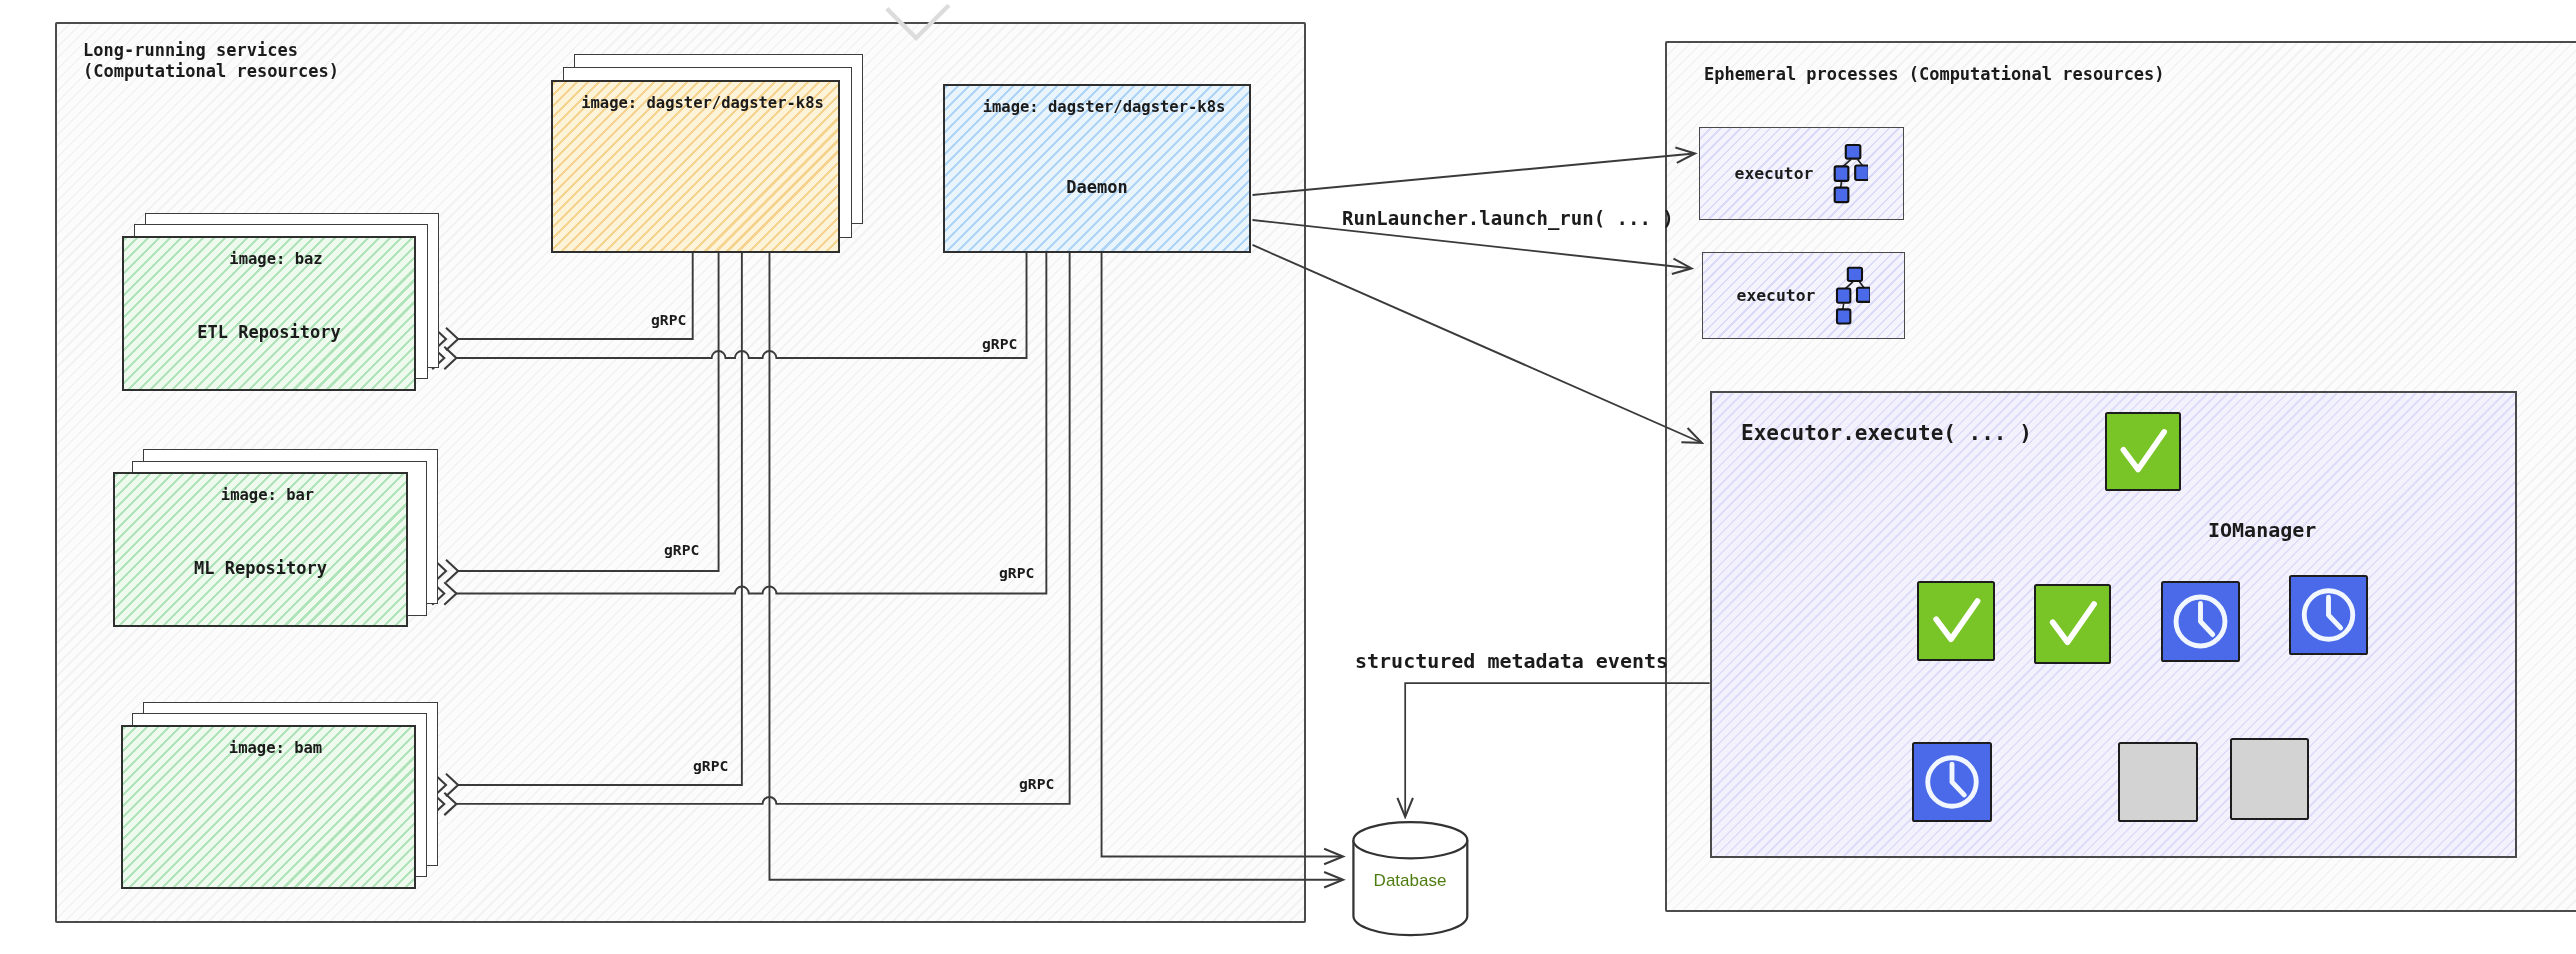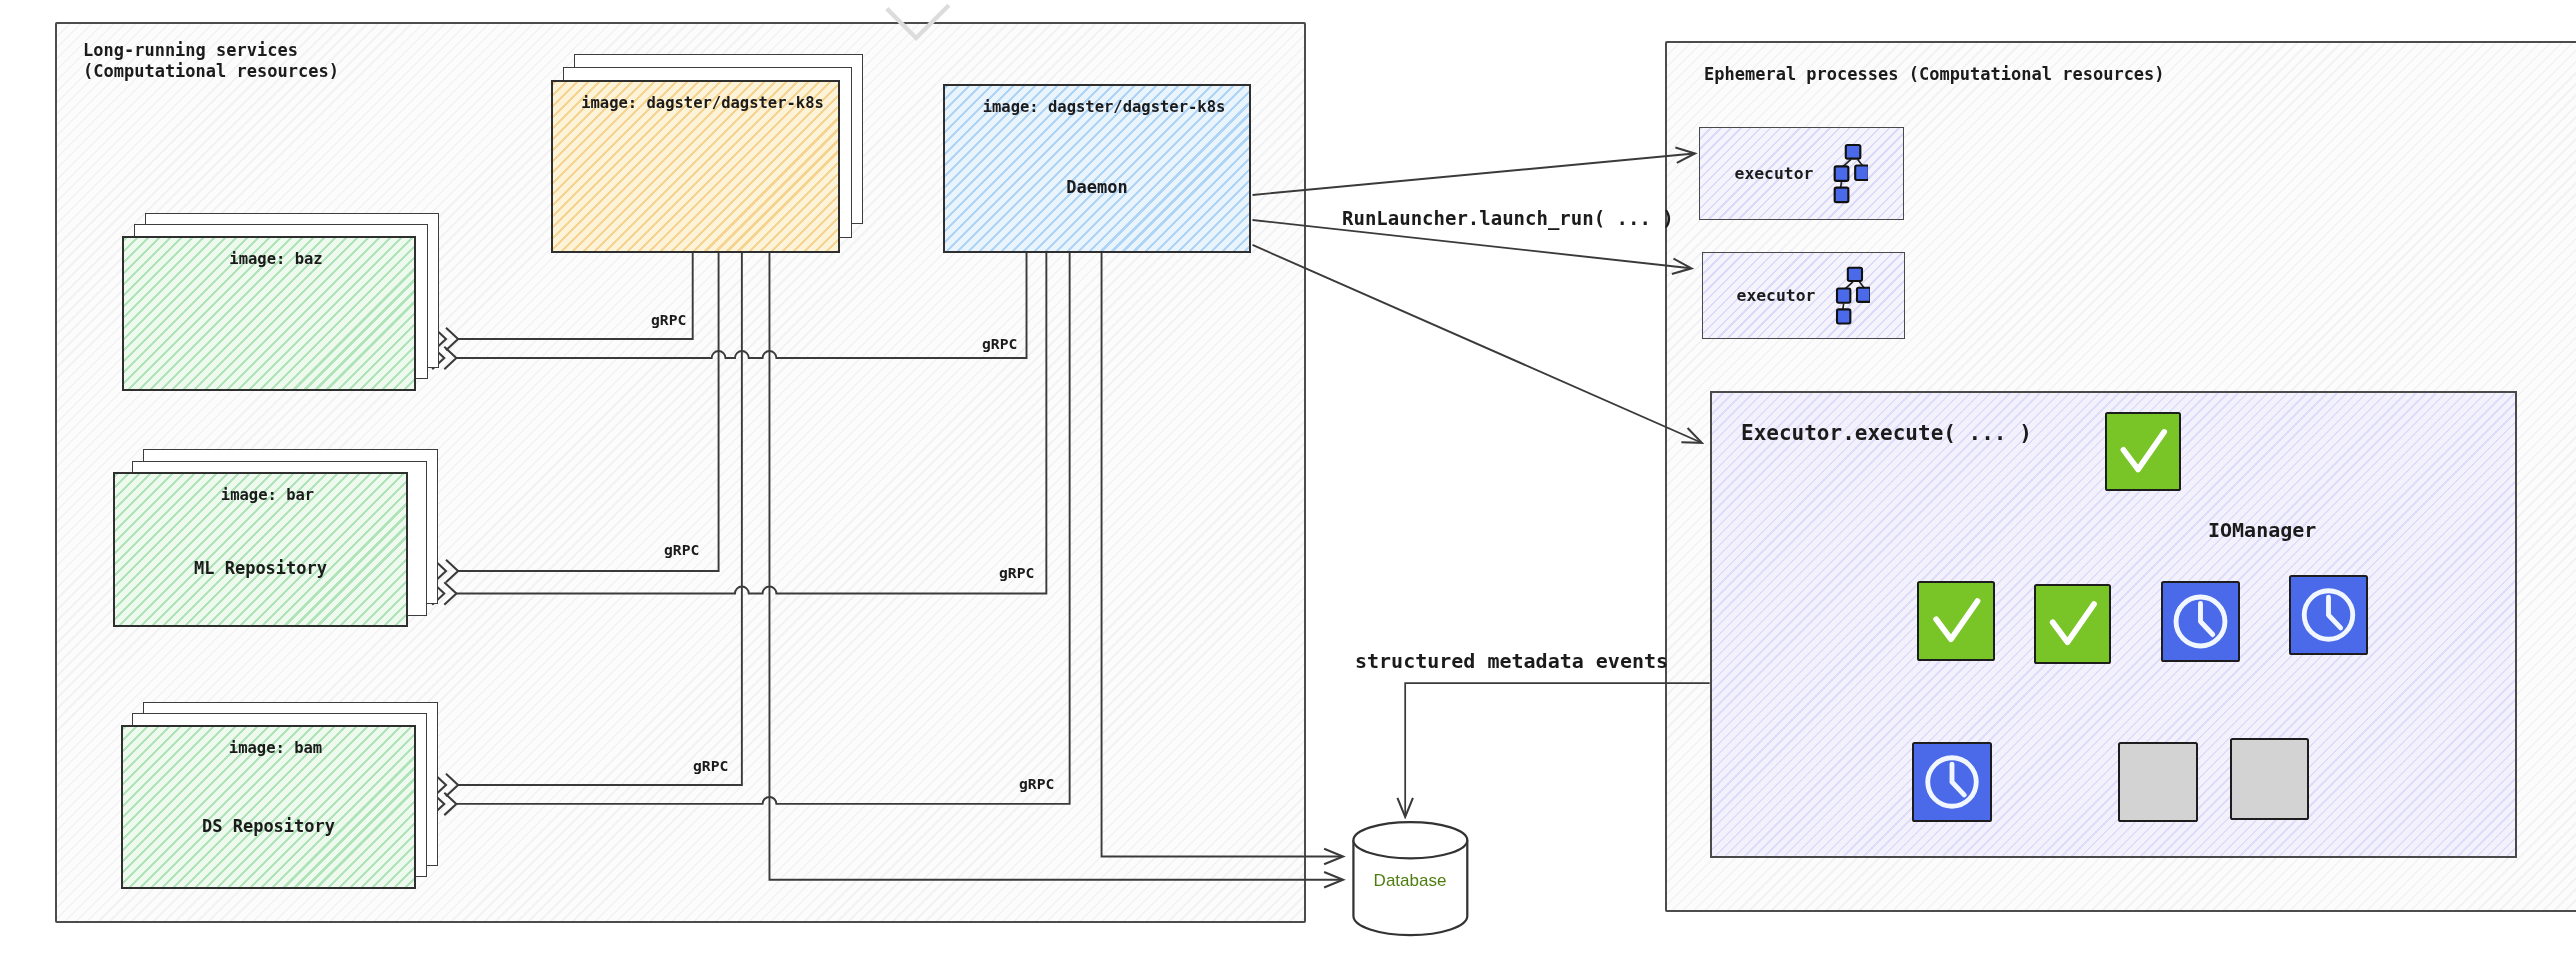--- a/index.html
+++ b/index.html
@@ -115,34 +115,34 @@
 
   <div class="box daemonbg z3" style="left:900px;top:84px;width:308px;height:169px">
     <div class="imglab">image: dagster/dagster-k8s</div>
     <div class="bname">Daemon</div>
   </div>
 
   <div class="page z3" style="left:102px;top:213px;width:294px;height:155px"></div>
   <div class="page z3" style="left:91px;top:224px;width:294px;height:155px"></div>
   <div class="box repobg z3" style="left:79px;top:236px;width:294px;height:155px">
     <div class="imglab">image: baz</div>
+    <div class="bname">ETL Repository</div>
   </div>
 
   <div class="page z3" style="left:100px;top:449px;width:295px;height:155px"></div>
   <div class="page z3" style="left:89px;top:461px;width:295px;height:155px"></div>
   <div class="box repobg z3" style="left:70px;top:472px;width:295px;height:155px">
     <div class="imglab">image: bar</div>
     <div class="bname">ML Repository</div>
   </div>
 
   <div class="page z3" style="left:100px;top:702px;width:295px;height:164px"></div>
   <div class="page z3" style="left:89px;top:713px;width:295px;height:164px"></div>
   <div class="box repobg z3" style="left:78px;top:725px;width:295px;height:164px">
     <div class="imglab">image: bam</div>
-    <div class="bname">DS Repository</div>
   </div>
 
   <div class="flab grpc z3" style="left:608px;top:311px">gRPC</div>
   <div class="flab grpc z3" style="left:621px;top:541px">gRPC</div>
   <div class="flab grpc z3" style="left:650px;top:757px">gRPC</div>
   <div class="flab grpc z3" style="left:939px;top:335px">gRPC</div>
   <div class="flab grpc z3" style="left:956px;top:564px">gRPC</div>
   <div class="flab grpc z3" style="left:976px;top:775px">gRPC</div>
 
   <div class="flab big22 z3" style="left:1299px;top:207px">RunLauncher.launch_run( ... )</div>

